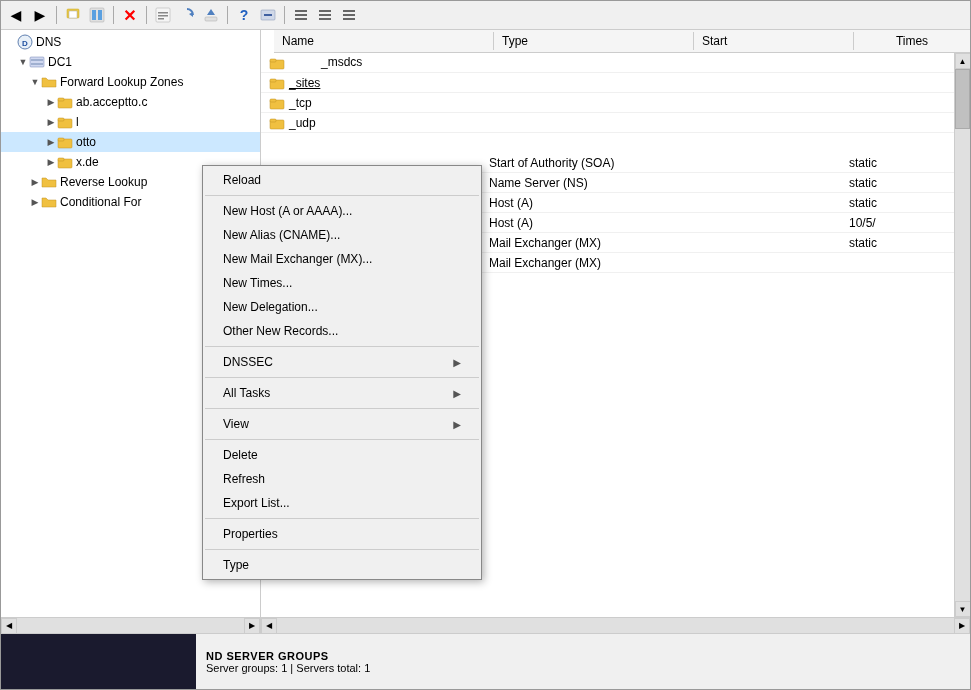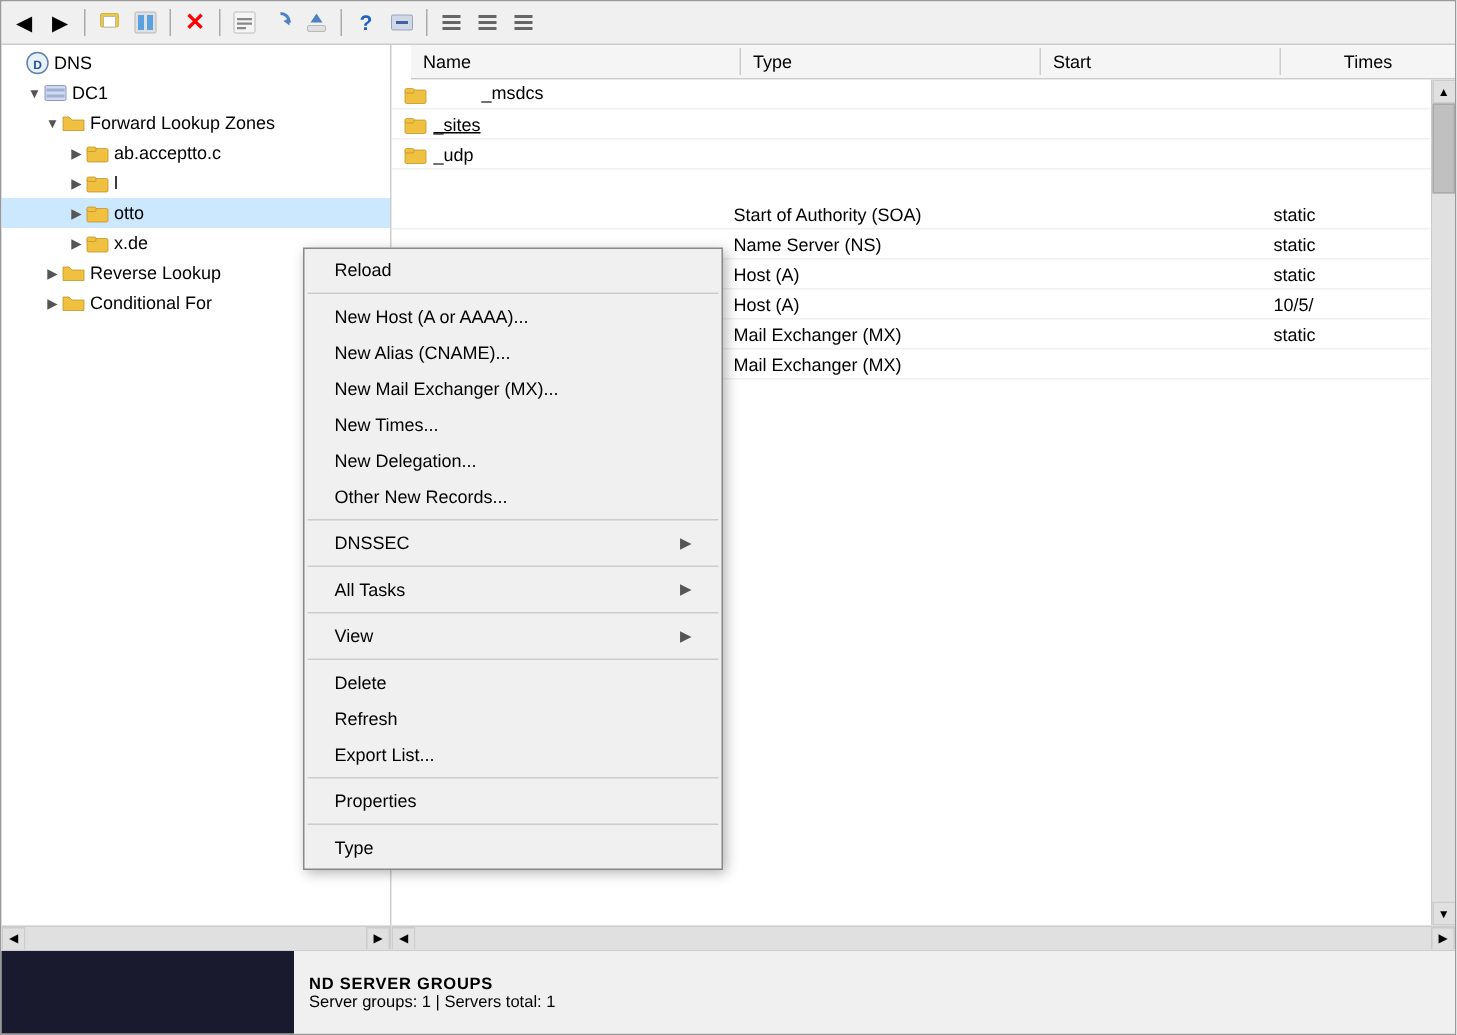--- a/index.html
+++ b/index.html
@@ -513,20 +513,34 @@
             <div class="list-cell" style="flex:1;"></div>
           </div>
           <div class="list-row">
             <div class="list-cell" style="width:220px;display:flex;align-items:center;">
               <span class="rec-icon">
                 <svg width="16" height="14" viewBox="0 0 16 14">
                     <rect x="1" y="4" width="14" height="9" rx="1" fill="#f0c040" stroke="#c09020" stroke-width="0.5"></rect>
                     <rect x="1" y="3" width="6" height="3" rx="1" fill="#f0c040" stroke="#c09020" stroke-width="0.5"></rect>
                   </svg>
               </span>
+              <span>_tcp</span>
+            </div>
+            <div class="list-cell" style="width:200px;"></div>
+            <div class="list-cell" style="width:160px;"></div>
+            <div class="list-cell" style="flex:1;"></div>
+          </div>
+          <div class="list-row">
+            <div class="list-cell" style="width:220px;display:flex;align-items:center;">
+              <span class="rec-icon">
+                <svg width="16" height="14" viewBox="0 0 16 14">
+                    <rect x="1" y="4" width="14" height="9" rx="1" fill="#f0c040" stroke="#c09020" stroke-width="0.5"></rect>
+                    <rect x="1" y="3" width="6" height="3" rx="1" fill="#f0c040" stroke="#c09020" stroke-width="0.5"></rect>
+                  </svg>
+              </span>
               <span>_udp</span>
             </div>
             <div class="list-cell" style="width:200px;"></div>
             <div class="list-cell" style="width:160px;"></div>
             <div class="list-cell" style="flex:1;"></div>
           </div>
 
           <div style="height:20px;"></div>
 
           <div class="list-row">

